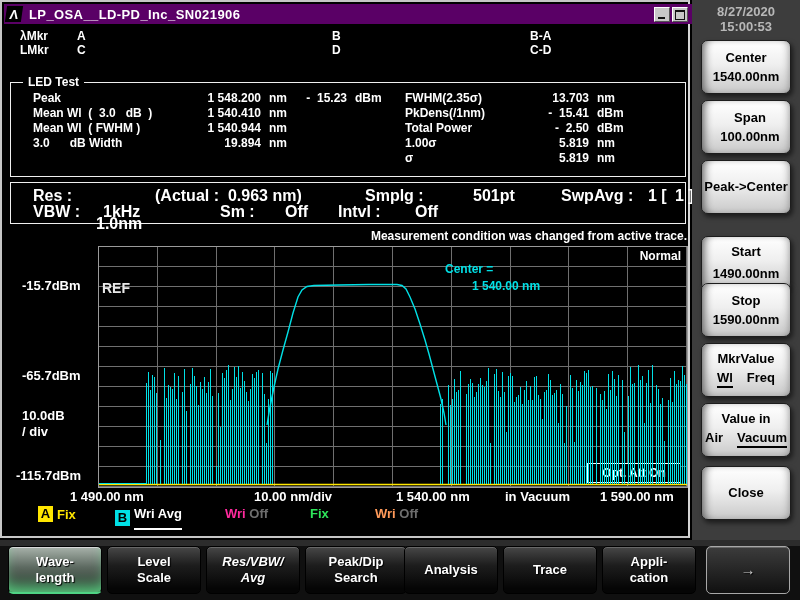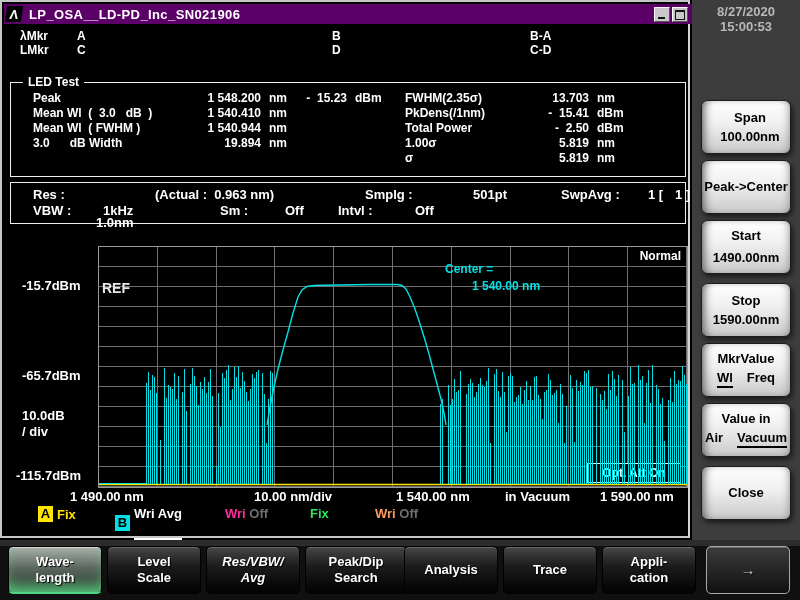--- a/index.html
+++ b/index.html
@@ -20,41 +20,41 @@
   #winbtns{margin-left:auto;margin-right:4px;display:flex;}
 
   .mrow{font-size:12px;}
   .panel{position:absolute;border:1px solid #efefef;background:#000;}
   .panel-legend{position:absolute;top:-8px;left:12px;background:#000;padding:0 5px;font-size:12px;}
   .ledcol{position:absolute;}
   .ledrow{display:flex;height:15px;line-height:15px;font-size:12px;white-space:pre;}
   .l-lab{display:inline-block;}
   .num{display:inline-block;text-align:right;}
   .unit{display:inline-block;margin-left:8px;}
-  .resline{position:absolute;font-size:13px;white-space:pre;text-align:right;}
+  .resline{position:absolute;font-size:16px;white-space:pre;text-align:right;}
 
   
   #plot{left:96px;top:244px;width:588px;height:240px;border:1px solid #9a9a9a;background:#000;
     background-image:
       repeating-linear-gradient(to right, transparent 0, transparent 57.8px, #6f6f6f 57.8px, #6f6f6f 58.8px),
       repeating-linear-gradient(to bottom, transparent 0, transparent 19px, #6f6f6f 19px, #6f6f6f 20px);}
   #plot svg{position:absolute;left:0;top:0;}
   .ylab{font-size:13px;}
   .xlab{font-size:13px;top:487px;}
   #ref-label{font-size:14px;color:#e8e8e8;}
   #normal-label{font-size:12px;}
   .cyan{color:#00e0e6;}
   #optatt{border:1px solid #fff;background:#000;font-size:12px;text-align:center;line-height:18px;}
   #notice{font-size:12px;text-align:right;}
 
   
   #legend{left:0;top:504px;width:690px;height:20px;}
   .lg-item{position:absolute;top:0;display:flex;align-items:center;font-size:13px;white-space:pre;}
   .lg-badge{display:inline-block;width:15px;height:16px;color:#000;text-align:center;line-height:16px;font-size:13px;margin-right:4px;}
-  .lg-under{border-bottom:2px solid #fff;padding-bottom:17px;}
+  .lg-under{border-bottom:2px solid #fff;padding-bottom:7px;}
 
   
   #side{left:692px;top:0;width:108px;height:540px;background:#3d3d3d;}
   #datetime{left:0;top:4px;width:108px;text-align:center;color:#b8b8b8;font-size:13px;line-height:15px;}
   .btn3d{position:absolute;left:9px;width:90px;height:54px;border-radius:7px;border:1px solid #1d1d1d;
     background:linear-gradient(180deg,#ffffff 0%,#efefef 45%,#c9c9c9 100%);
     box-shadow:inset 7px 0 9px -5px #5a5a5a, inset -5px 0 8px -5px #8a8a8a, 2px 3px 5px rgba(0,0,0,.55);
     color:#000;display:flex;flex-direction:column;align-items:center;justify-content:center;gap:5px;
     font-size:13px;line-height:14px;box-sizing:border-box;}
   .optrow{display:flex;gap:14px;}
@@ -129,20 +129,21 @@
       <div id="res-l2">
           <span class="resline" style="left: 22px; top: 20px;">VBW :</span>
           <span class="resline" style="left: 92px; top: 20px;">1kHz</span>
           <span class="resline" style="left: 209px; top: 20px;">Sm :</span>
           <span class="resline" style="left: 274px; top: 20px;">Off</span>
           <span class="resline" style="left: 327px; top: 20px;">Intvl :</span>
           <span class="resline" style="left: 404px; top: 20px;">Off</span>
         </div>
     </div>
 
+    <div id="notice" class="abs" style="left:285px;top:227px;width:400px;">Measurement condition was changed from active trace.</div>
 
     <span class="abs ylab" style="left:20px;top:276px">-15.7dBm</span>
     <span class="abs ylab" style="left:20px;top:366px">-65.7dBm</span>
     <span class="abs ylab" style="left:20px;top:406px">10.0dB</span>
     <span class="abs ylab" style="left:20px;top:422px">/ div</span>
     <span class="abs ylab" style="left:14px;top:466px">-115.7dBm</span>
 
     <div id="plot" class="abs">
       <span class="abs" id="ref-label" style="left:3px;top:33px">REF</span>
       <span class="abs" id="normal-label" style="right:6px;top:2px">Normal</span>
@@ -170,28 +171,32 @@
         <div class="lg-item" style="left: 308px;"><span><span style="color: rgb(46, 229, 90);">Fix</span></span></div>
         <div class="lg-item" style="left: 373px;"><span><span style="color: rgb(255, 154, 90);">Wri </span><span style="color: rgb(110, 110, 110);">Off</span></span></div>
       </div>
   </div>
 
   <div id="side" class="abs">
     <div id="datetime" class="abs">
       <div>8/27/2020</div>
       <div>15:00:53</div>
     </div>
+  <div class="btn3d" style="top: 40px;">
+        <div>Center</div>
+        <div>1540.00nm</div>
+      </div>
       <div class="btn3d" style="top: 100px; padding-left: 8px;">
         <div>Span</div>
         <div>100.00nm</div>
       </div>
       <div class="btn3d" style="top: 160px;">
         <div>Peak-&gt;Center</div>
       </div>
-      <div class="btn3d" style="top: 220px; gap: 8px;">
+      <div class="btn3d" style="top: 236px; gap: 8px;">
         <div>Start</div>
         <div>1490.00nm</div>
       </div>
       <div class="btn3d" style="top: 283px;">
         <div>Stop</div>
         <div>1590.00nm</div>
       </div>
       <div class="btn3d" style="top: 343px;">
         <div>MkrValue</div>
         <div class="optrow">

